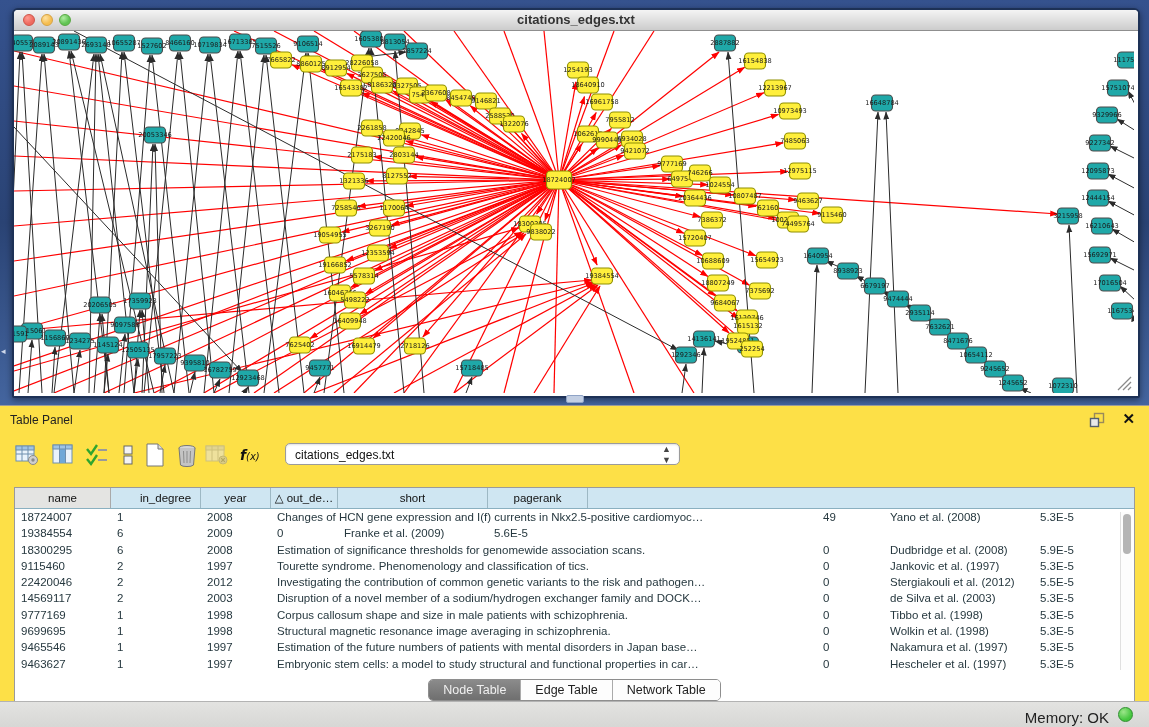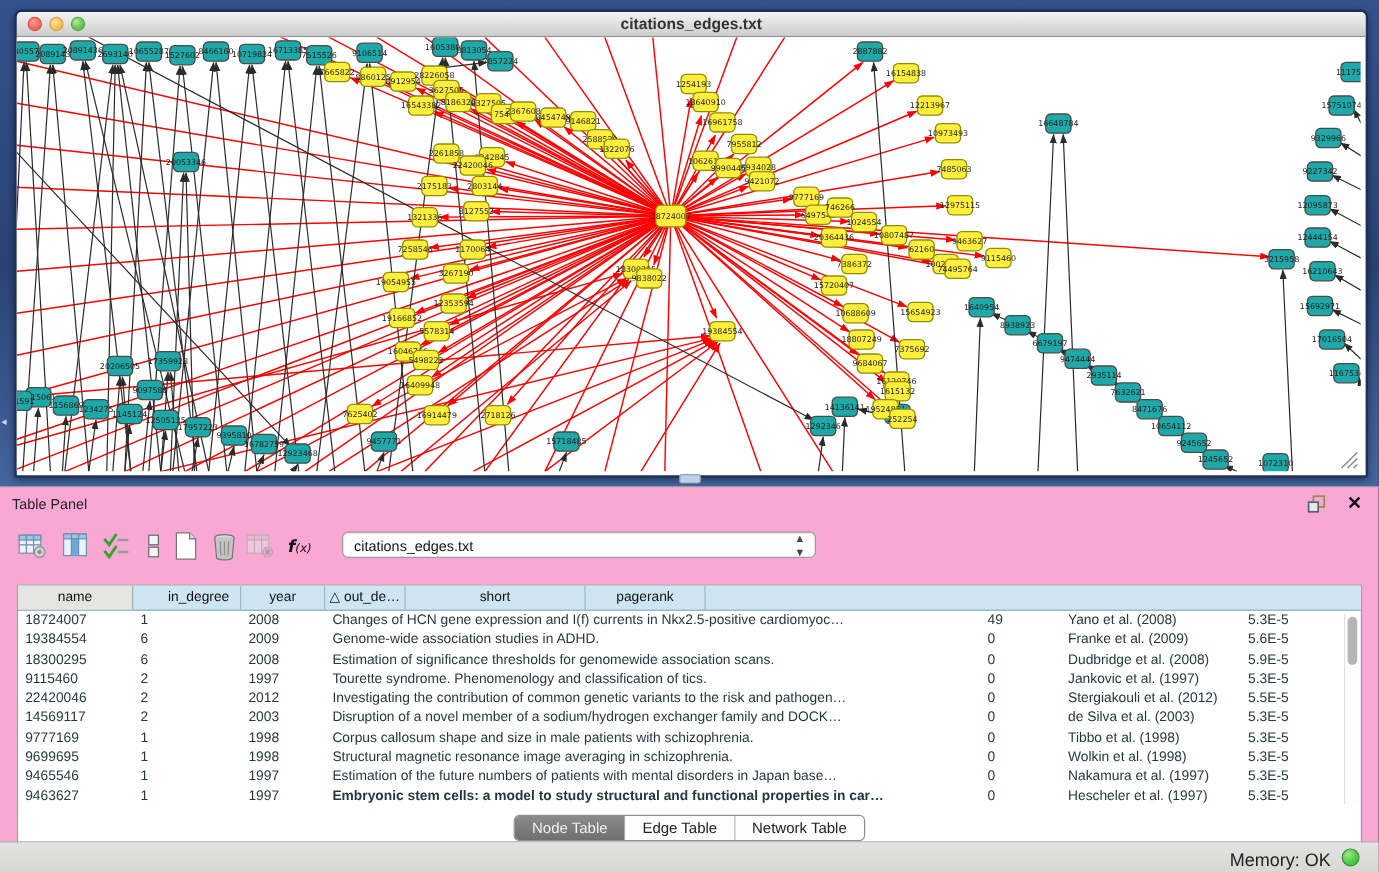--- a/index.html
+++ b/index.html
@@ -18,21 +18,21 @@
   .light.r{background:radial-gradient(circle at 35% 30%,#ff9a90,#ee6a5f 60%);border:1px solid #ce5347;box-sizing:border-box;}
   .light.y{background:radial-gradient(circle at 35% 30%,#ffe2a0,#f5bd4f 60%);border:1px solid #d6a243;box-sizing:border-box;}
   .light.g{background:radial-gradient(circle at 35% 30%,#b0eda0,#61c454 60%);border:1px solid #58a942;box-sizing:border-box;}
   .win-title{text-align:center;font-size:13px;font-weight:bold;color:#333;line-height:20px;}
   .canvas-wrap{position:absolute;left:0;top:21px;width:1120px;height:362px;background:#fff;overflow:hidden;}
   .collapse-arrow{position:absolute;left:1px;top:346px;font-size:9px;color:#cfd8ea;z-index:5;}
   .splitter{position:absolute;left:566px;top:395px;width:16px;height:6px;border:1px solid #8fa3c6;
             background:#c3cfe3;border-radius:2px;}
   
   .table-panel{position:absolute;left:0;top:405px;width:1149px;height:322px;
-               background:#f9a8d4;border-top:1px solid #9a9a9a;}
+               background:#fde047;border-top:1px solid #9a9a9a;}
   .tp-header{position:relative;height:28px;}
   .tp-title{position:absolute;left:10px;top:7px;font-size:12px;color:#222;}
   .tp-float{position:absolute;right:44px;top:6px;width:16px;height:16px;}
   .tp-close{position:absolute;right:14px;top:4px;font-size:15px;font-weight:bold;color:#111;cursor:default;}
   .toolbar{position:relative;height:46px;}
   .tb-btn{position:absolute;top:6px;width:30px;height:30px;display:flex;align-items:center;justify-content:center;}
   .combo{position:absolute;left:285px;top:9px;width:395px;height:22px;background:#fff;
          border:1px solid #9b9b9b;border-radius:5px;box-shadow:inset 0 1px 2px rgba(0,0,0,.12);
          font-size:12px;color:#111;line-height:22px;padding-left:9px;box-sizing:border-box;}
   .combo .arrows{position:absolute;right:8px;top:0;font-size:9px;color:#444;line-height:11px;}
@@ -658,21 +658,20 @@
             <div class="g-cell" style="width: 70px;">2008</div>
             <div class="g-cell" style="width: 516px; flex: 1 1 0%;">Changes of HCN gene expression and I(f) currents in Nkx2.5-positive cardiomyoc…</div>
             <div class="g-cell" style="width: 67px;">49</div>
             <div class="g-cell" style="width: 150px;">Yano et al. (2008)</div>
             <div class="g-cell" style="width: 100px;">5.3E-5</div>
           </div>
           <div class="g-row">
             <div class="g-cell" style="width: 96px;">19384554</div>
             <div class="g-cell" style="width: 90px;">6</div>
             <div class="g-cell" style="width: 70px;">2009</div>
-            <div class="g-cell" style="width: 516px; flex: 1 1 0%;">Genome-wide association studies in ADHD.</div>
             <div class="g-cell" style="width: 67px;">0</div>
             <div class="g-cell" style="width: 150px;">Franke et al. (2009)</div>
             <div class="g-cell" style="width: 100px;">5.6E-5</div>
           </div>
           <div class="g-row">
             <div class="g-cell" style="width: 96px;">18300295</div>
             <div class="g-cell" style="width: 90px;">6</div>
             <div class="g-cell" style="width: 70px;">2008</div>
             <div class="g-cell" style="width: 516px; flex: 1 1 0%;">Estimation of significance thresholds for genomewide association scans.</div>
             <div class="g-cell" style="width: 67px;">0</div>
@@ -730,21 +729,21 @@
             <div class="g-cell" style="width: 70px;">1997</div>
             <div class="g-cell" style="width: 516px; flex: 1 1 0%;">Estimation of the future numbers of patients with mental disorders in Japan base…</div>
             <div class="g-cell" style="width: 67px;">0</div>
             <div class="g-cell" style="width: 150px;">Nakamura et al. (1997)</div>
             <div class="g-cell" style="width: 100px;">5.3E-5</div>
           </div>
           <div class="g-row">
             <div class="g-cell" style="width: 96px;">9463627</div>
             <div class="g-cell" style="width: 90px;">1</div>
             <div class="g-cell" style="width: 70px;">1997</div>
-            <div class="g-cell" style="width: 516px; flex: 1 1 0%; font-weight: bold;">Embryonic stem cells: a model to study structural and functional properties in car…</div>
+            <div class="g-cell" style="width: 516px; flex: 1 1 0%;">Embryonic stem cells: a model to study structural and functional properties in car…</div>
             <div class="g-cell" style="width: 67px;">0</div>
             <div class="g-cell" style="width: 150px;">Hescheler et al. (1997)</div>
             <div class="g-cell" style="width: 100px;">5.3E-5</div>
           </div>
         </div>
       <div class="vscroll">
         <div class="vthumb"></div>
       </div>
     </div>
 

